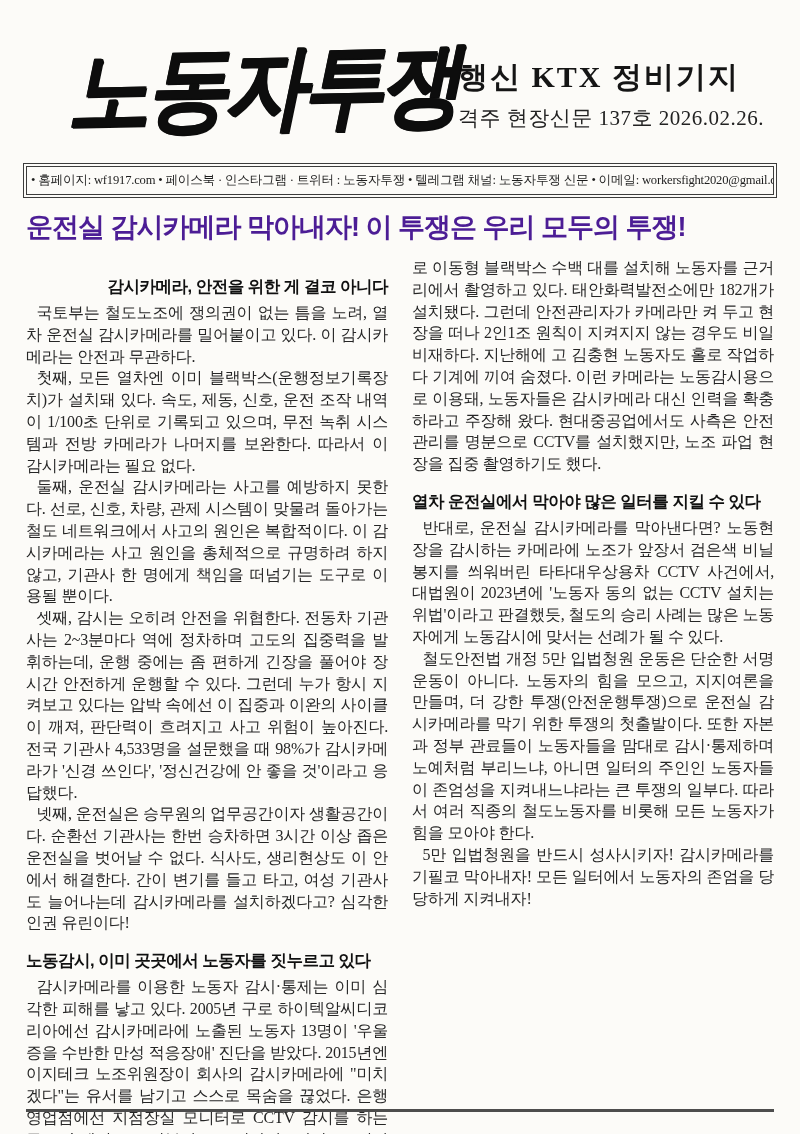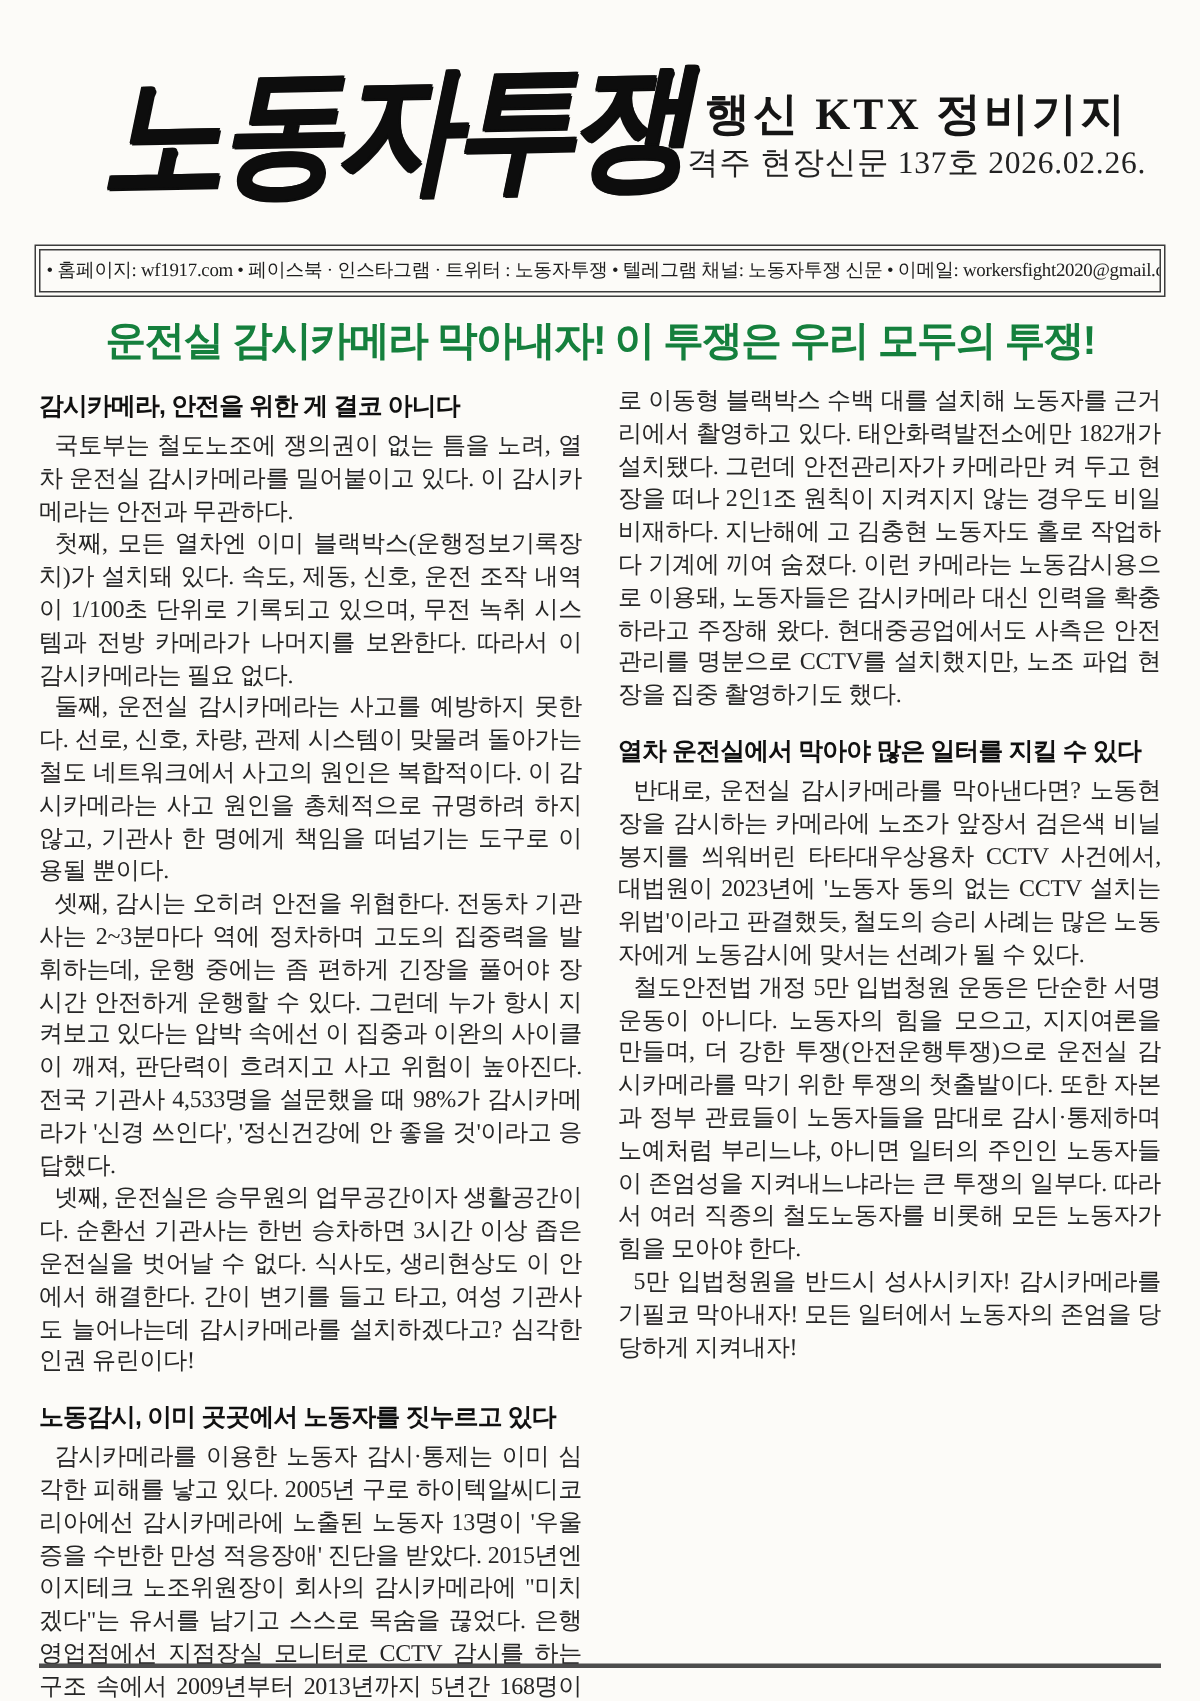--- a/index.html
+++ b/index.html
@@ -34,35 +34,36 @@
     line-height: 104px;
     letter-spacing: -4px;
     color: #0d0d0d;
     margin-left: 42px;
     transform: scaleY(1.12) rotate(-1deg);
     transform-origin: left bottom;
     text-shadow: 1px 0 0 #0d0d0d, 0 1px 0 #0d0d0d, 1.5px 1.5px 0 #0d0d0d;
     white-space: nowrap;
   }
   .mast-right {
-    text-align: center;
+    text-align: left;
     padding-top: 16px;
     padding-right: 18px;
   }
   .site-label {
     font-size: 30px;
     font-weight: 600;
     color: #151515;
     letter-spacing: 2px;
     line-height: 34px;
   }
   .issue-info {
     font-size: 21px;
     font-weight: 400;
     color: #222;
+    margin-top: 10px;
     letter-spacing: 0.5px;
     white-space: nowrap;
     font-family: Liberation Serif, serif;
   }
   
   .contact-bar {
     margin-top: 6px;
     border: 1px solid #3c3c3c;
     outline: 1px solid #3c3c3c;
     outline-offset: 2px;
@@ -73,42 +74,42 @@
     color: #1d1d1d;
     white-space: nowrap;
     overflow: hidden;
   }
   
   .headline {
     font-family: "Liberation Sans", "DejaVu Sans", sans-serif;
     font-weight: 800;
     font-size: 27px;
     letter-spacing: -1px;
-    text-align: center;
-    color: #15803d;
+    text-align: left;
+    color: #4c1d95;
     margin: 14px 0 12px 0;
   }
   
   .columns {
     display: grid;
     grid-template-columns: 1fr 1fr;
     column-gap: 24px;
     align-items: start;
   }
   .col { min-width: 0; }
   .col h2.heading {
     font-family: "Liberation Sans", "DejaVu Sans", sans-serif;
     font-size: 16.5px;
     font-weight: 800;
     letter-spacing: -0.5px;
     color: #101010;
     margin: 15px 0 5px 0;
     line-height: 22px;
   }
-  .col h2.heading:first-child { margin-top: 3px; }
+  .col h2.heading:first-child { margin-top: 18px; text-align: right; }
   .col p.para {
     font-size: 16px;
     line-height: 21.8px;
     margin: 0;
     text-align: justify;
     word-break: break-all;
     text-indent: 0.65em;
     color: #262626;
     letter-spacing: -0.2px;
   }

